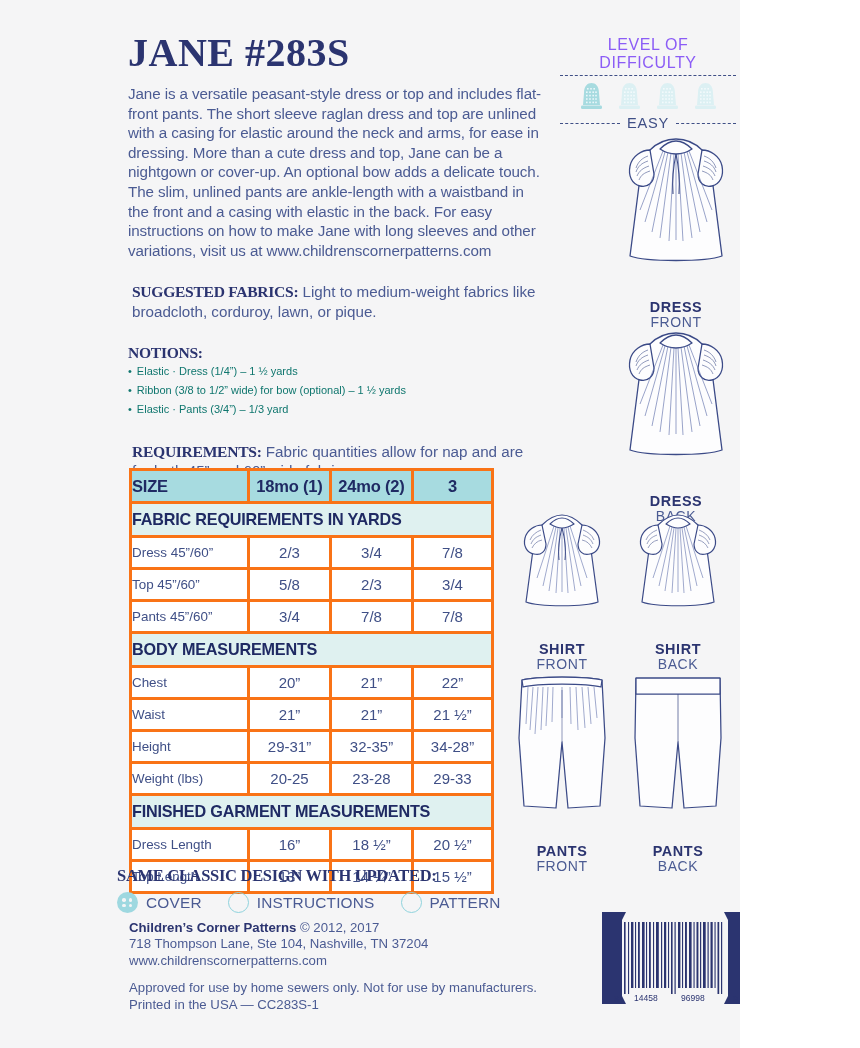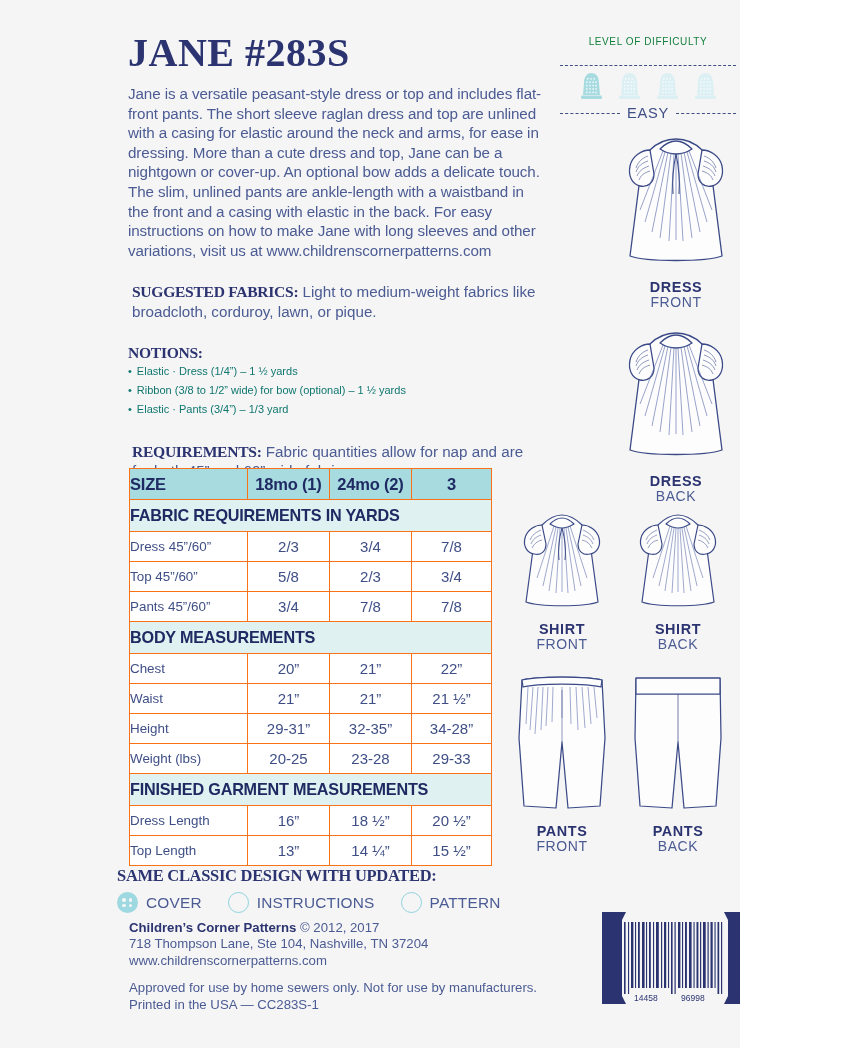--- a/index.html
+++ b/index.html
@@ -81,21 +81,21 @@
   #size-table {
     position: absolute;
     left: 129px;
     top: 468px;
     width: 362px;
     border-collapse: collapse;
     table-layout: fixed;
     border: 1.5px solid #2b3470;
   }
   #size-table td, #size-table th {
-    border: 1px solid #f97316;
+    border: 3px solid #f97316;
     padding: 0;
     margin: 0;
   }
   .th-cell {
     background: #a7dbe0;
     color: #1f2a63;
     font-size: 16.5px;
     font-weight: bold;
     height: 30px;
     text-align: center;
@@ -209,24 +209,24 @@
 
   
   #difficulty {
     position: absolute;
     left: 560px;
     top: 36px;
     width: 176px;
     text-align: center;
   }
   .diff-title {
-    font-size: 10px;
-    color: #15803d;
+    font-size: 16px;
+    color: #8b5cf6;
     letter-spacing: 0.6px;
-    margin-bottom: 18px;
+    margin-bottom: 3px;
   }
   .dash-line {
     height: 0;
     border-top: 1.4px dashed #3f4f86;
     margin: 0 auto 5px auto;
     width: 176px;
   }
   .thimble-row {
     display: flex;
     justify-content: center;
@@ -254,20 +254,21 @@
   .fig-label {
     text-align: center;
     line-height: 15px;
   }
   .fig-label .l1 {
     display: block;
     font-size: 14.4px;
     font-weight: bold;
     color: #2b3470;
     letter-spacing: 0.6px;
+    margin-top: 20px;
   }
   .fig-label .l2 {
     display: block;
     font-size: 14px;
     color: #4b5b93;
     letter-spacing: 0.6px;
   }
 
   .fig { position: absolute; }
 

